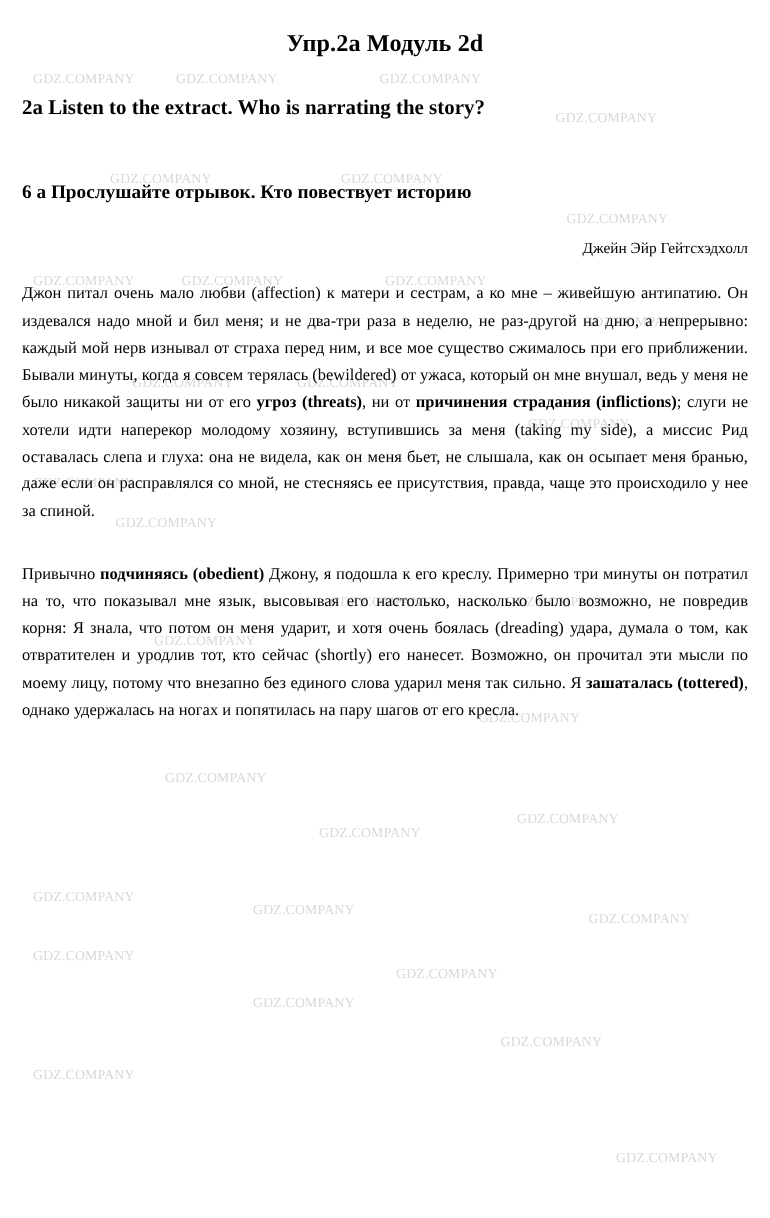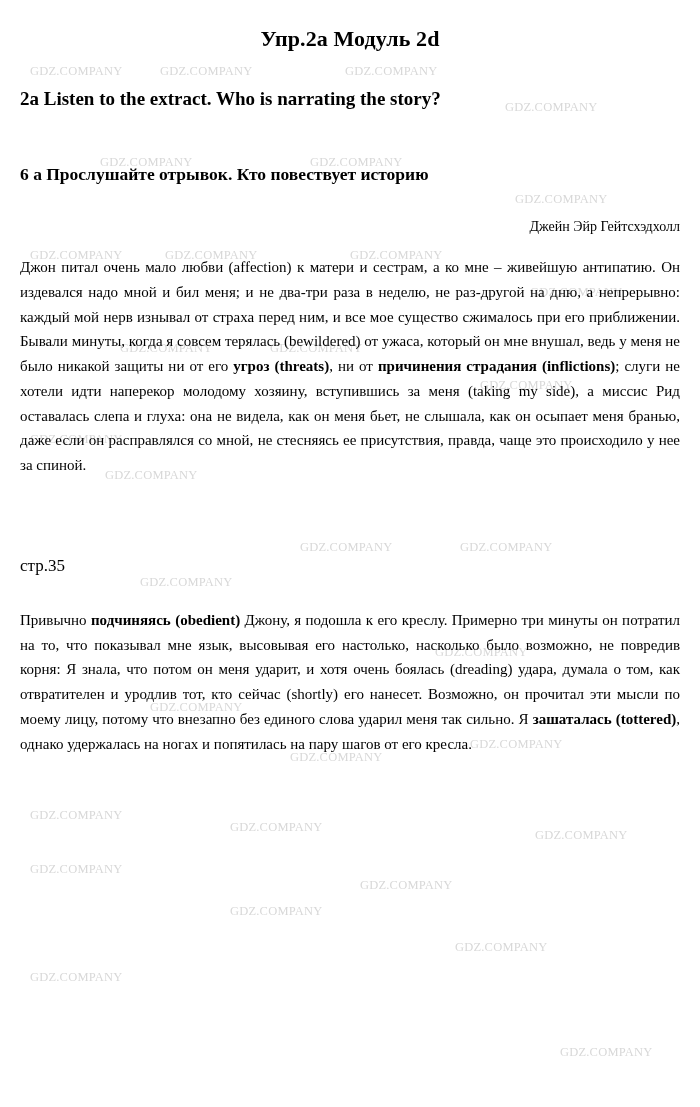--- a/index.html
+++ b/index.html
@@ -133,18 +133,17 @@
     <div class="doc-title">Упр.2а Модуль 2d</div>
 
     <div class="task-en">2a Listen to the extract. Who is narrating the story?</div>
 
     <div class="task-ru">6 а Прослушайте отрывок. Кто повествует историю</div>
 
     <div class="story-title">Джейн Эйр Гейтсхэдхолл</div>
 
     <div class="para first"><span>Джон питал очень мало любви (affection) к матери и сестрам, а ко мне – живейшую антипатию. Он издевался надо мной и бил меня; и не два-три раза в неделю, не раз-другой на дню, а непрерывно: каждый мой нерв изнывал от страха перед ним, и все мое существо сжималось при его приближении. Бывали минуты, когда я совсем терялась (bewildered) от ужаса, который он мне внушал, ведь у меня не было никакой защиты ни от его </span><b>угроз (threats)</b><span>, ни от </span><b>причинения страдания (inflictions)</b><span>; слуги не хотели идти наперекор молодому хозяину, вступившись за меня (taking my side), а миссис Рид оставалась слепа и глуха: она не видела, как он меня бьет, не слышала, как он осыпает меня бранью, даже если он расправлялся со мной, не стесняясь ее присутствия, правда, чаще это происходило у нее за спиной.</span></div>
 
-    <div class="page-num">стр.35</div>
 
     <div class="para second-block"><span>Привычно </span><b>подчиняясь (obedient)</b><span> Джону, я подошла к его креслу. Примерно три минуты он потратил на то, что показывал мне язык, высовывая его настолько, насколько было возможно, не повредив корня: Я знала, что потом он меня ударит, и хотя очень боялась (dreading) удара, думала о том, как отвратителен и уродлив тот, кто сейчас (shortly) его нанесет. Возможно, он прочитал эти мысли по моему лицу, потому что внезапно без единого слова ударил меня так сильно. Я </span><b>зашаталась (tottered)</b><span>, однако удержалась на ногах и попятилась на пару шагов от его кресла.</span></div>
 
   </div>
 </div>
 
 </body></html>

